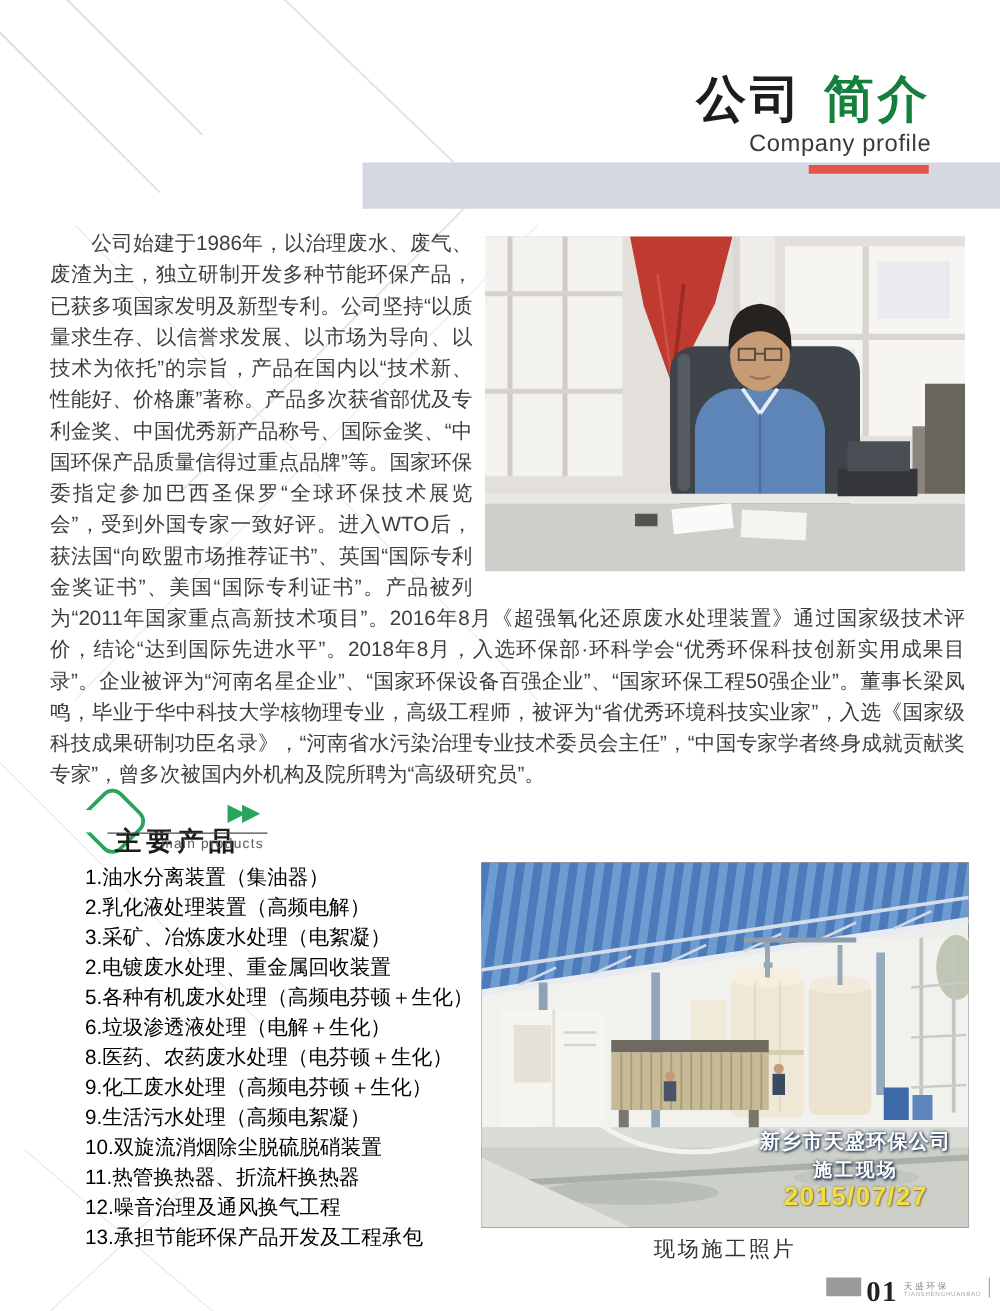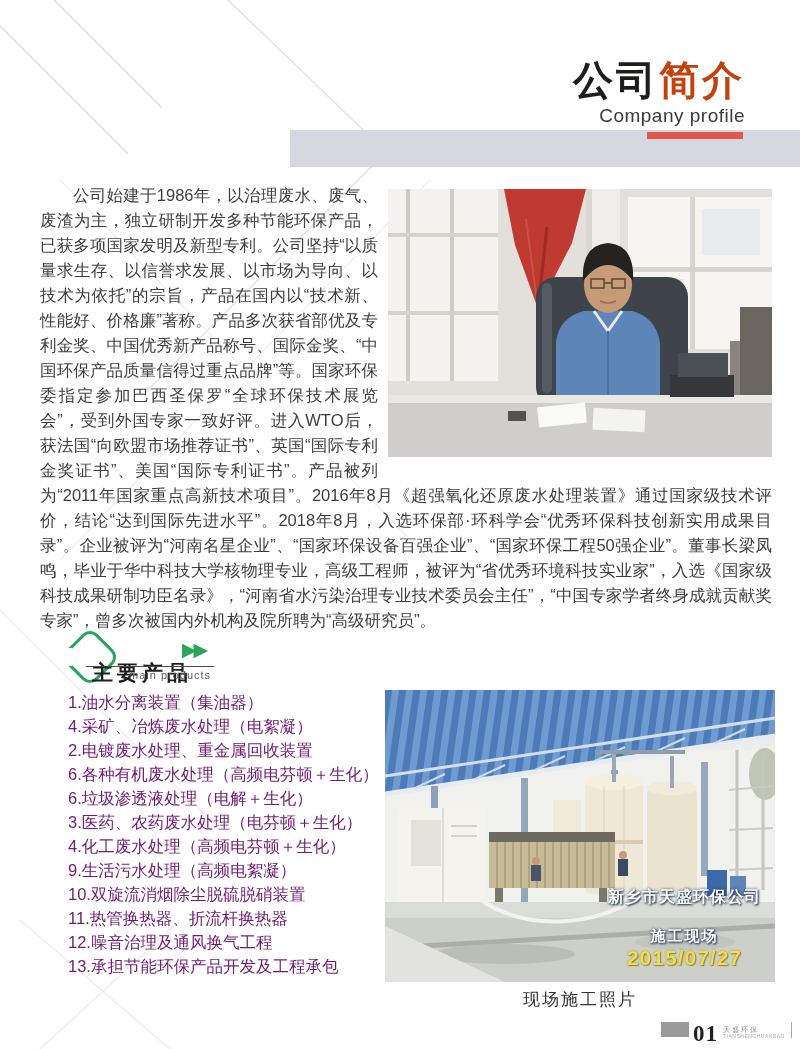--- a/index.html
+++ b/index.html
@@ -5,21 +5,21 @@
   html,body{margin:0;padding:0;background:#ffffff;}
   body{width:800px;height:1049px;position:relative;overflow:hidden;
        font-family:"Liberation Sans",sans-serif;color:#3c3c3c;}
 
   
   #deco{position:absolute;left:0;top:0;width:800px;height:1049px;z-index:0;}
 
   
   .title-block{position:absolute;top:58px;right:55px;text-align:right;z-index:2;}
   .title{font-size:40px;font-weight:bold;letter-spacing:3px;line-height:44px;color:#1d1d1b;}
-  .title .accent{color:#c2410c;}
+  .title .accent{color:#15803d;margin-left:16px;}
   .subtitle{font-size:19px;color:#3a3a3a;margin-top:3px;letter-spacing:0.5px;}
   .red-bar{height:7px;width:96px;background:#e2574a;margin:5px 2px 0 auto;}
 
   .banner{position:absolute;top:130px;left:290px;right:0;height:37px;background:#d6d8e1;z-index:1;}
 
   
   .intro{position:absolute;top:183px;left:40px;width:732px;z-index:2;
          font-size:16.5px;line-height:25px;text-align:justify;color:#3d3d3d;}
   .intro p{margin:0;text-indent:2em;}
   .photo-office{float:right;width:384px;height:268px;margin:6px 0 4px 10px;
@@ -30,30 +30,30 @@
   .mp-header{position:absolute;top:626px;left:62px;width:240px;height:74px;z-index:2;}
   .mp-icon{position:absolute;left:0;top:0;}
   .mp-title{position:absolute;left:30px;top:13px;font-size:21px;font-weight:bold;
             letter-spacing:4px;color:#1c1c1a;white-space:nowrap;margin-top:20px;}
   .mp-line{position:absolute;left:24px;top:40px;width:128px;height:1px;background:#4a4a48;}
   .mp-en{position:absolute;left:52px;top:43px;font-size:11px;color:#5a5a58;letter-spacing:1px;white-space:nowrap;margin-left:15px;}
   .mp-arrows{position:absolute;left:120px;top:12px;color:#27a55c;font-size:19px;letter-spacing:-3px;white-space:nowrap;}
 
   
   .product-list{position:absolute;top:690px;left:68px;width:320px;z-index:2;
-                font-size:16.5px;line-height:24px;color:#701a75;}
+                font-size:16.5px;line-height:24px;color:#000000;}
 
   
   .photo-site{position:absolute;left:385px;top:690px;width:390px;height:292px;
               overflow:hidden;background:#0f172a;z-index:2;}
   .photo-site svg{display:block;}
   .site-overlay{position:absolute;right:14px;bottom:12px;text-align:center;z-index:3;}
   .ov-company{font-size:16px;font-weight:bold;color:#ffffff;letter-spacing:1px;
               text-shadow:0 0 3px rgba(30,50,80,.95),1px 1px 2px #233b55;white-space:nowrap;}
-  .ov-scene{font-size:15px;font-weight:bold;color:#ffffff;letter-spacing:2px;margin-top:19px;
+  .ov-scene{font-size:15px;font-weight:bold;color:#ffffff;letter-spacing:2px;margin-top:3px;
             text-shadow:0 0 3px rgba(30,50,80,.95),1px 1px 2px #233b55;}
   .ov-date{font-size:21px;font-weight:bold;color:#f2de3e;letter-spacing:1px;margin-top:0;
            text-shadow:0 0 2px rgba(120,90,0,.6),1px 1px 1px rgba(90,70,10,.5);}
   .site-caption{position:absolute;top:988px;left:385px;width:390px;text-align:center;
                 font-size:17px;color:#333;letter-spacing:2px;z-index:2;}
 
   
   .footer-marker{position:absolute;right:8px;bottom:4px;display:flex;z-index:2;}
   .fm-square{width:28px;height:15px;background:#9a9a9a;margin-right:4px;}
   .fm-num{font-family:"Liberation Serif",serif;font-size:23px;font-weight:bold;color:#222;
@@ -150,26 +150,27 @@
     <rect x="-2" y="22" width="12" height="18" fill="#ffffff"></rect>
   </svg>
   <div class="mp-title">主要产品</div>
   <div class="mp-line"></div>
   <div class="mp-en">main products</div>
   <div class="mp-arrows">▶▶</div>
 </div>
 
 <div class="product-list">
   <div>1.油水分离装置（集油器）</div>
-  <div>4.采矿、冶炼废水处理（电絮凝）</div>
+  <div>2.乳化液处理装置（高频电解）</div>
+  <div>3.采矿、冶炼废水处理（电絮凝）</div>
   <div>2.电镀废水处理、重金属回收装置</div>
-  <div>6.各种有机废水处理（高频电芬顿＋生化）</div>
+  <div>5.各种有机废水处理（高频电芬顿＋生化）</div>
   <div>6.垃圾渗透液处理（电解＋生化）</div>
-  <div>3.医药、农药废水处理（电芬顿＋生化）</div>
-  <div>4.化工废水处理（高频电芬顿＋生化）</div>
+  <div>8.医药、农药废水处理（电芬顿＋生化）</div>
+  <div>9.化工废水处理（高频电芬顿＋生化）</div>
   <div>9.生活污水处理（高频电絮凝）</div>
   <div>10.双旋流消烟除尘脱硫脱硝装置</div>
   <div>11.热管换热器、折流杆换热器</div>
   <div>12.噪音治理及通风换气工程</div>
   <div>13.承担节能环保产品开发及工程承包</div>
 </div>
 
 <div class="photo-site">
   <svg width="390" height="292" viewBox="0 0 390 292" xmlns="http://www.w3.org/2000/svg">
     <defs>

